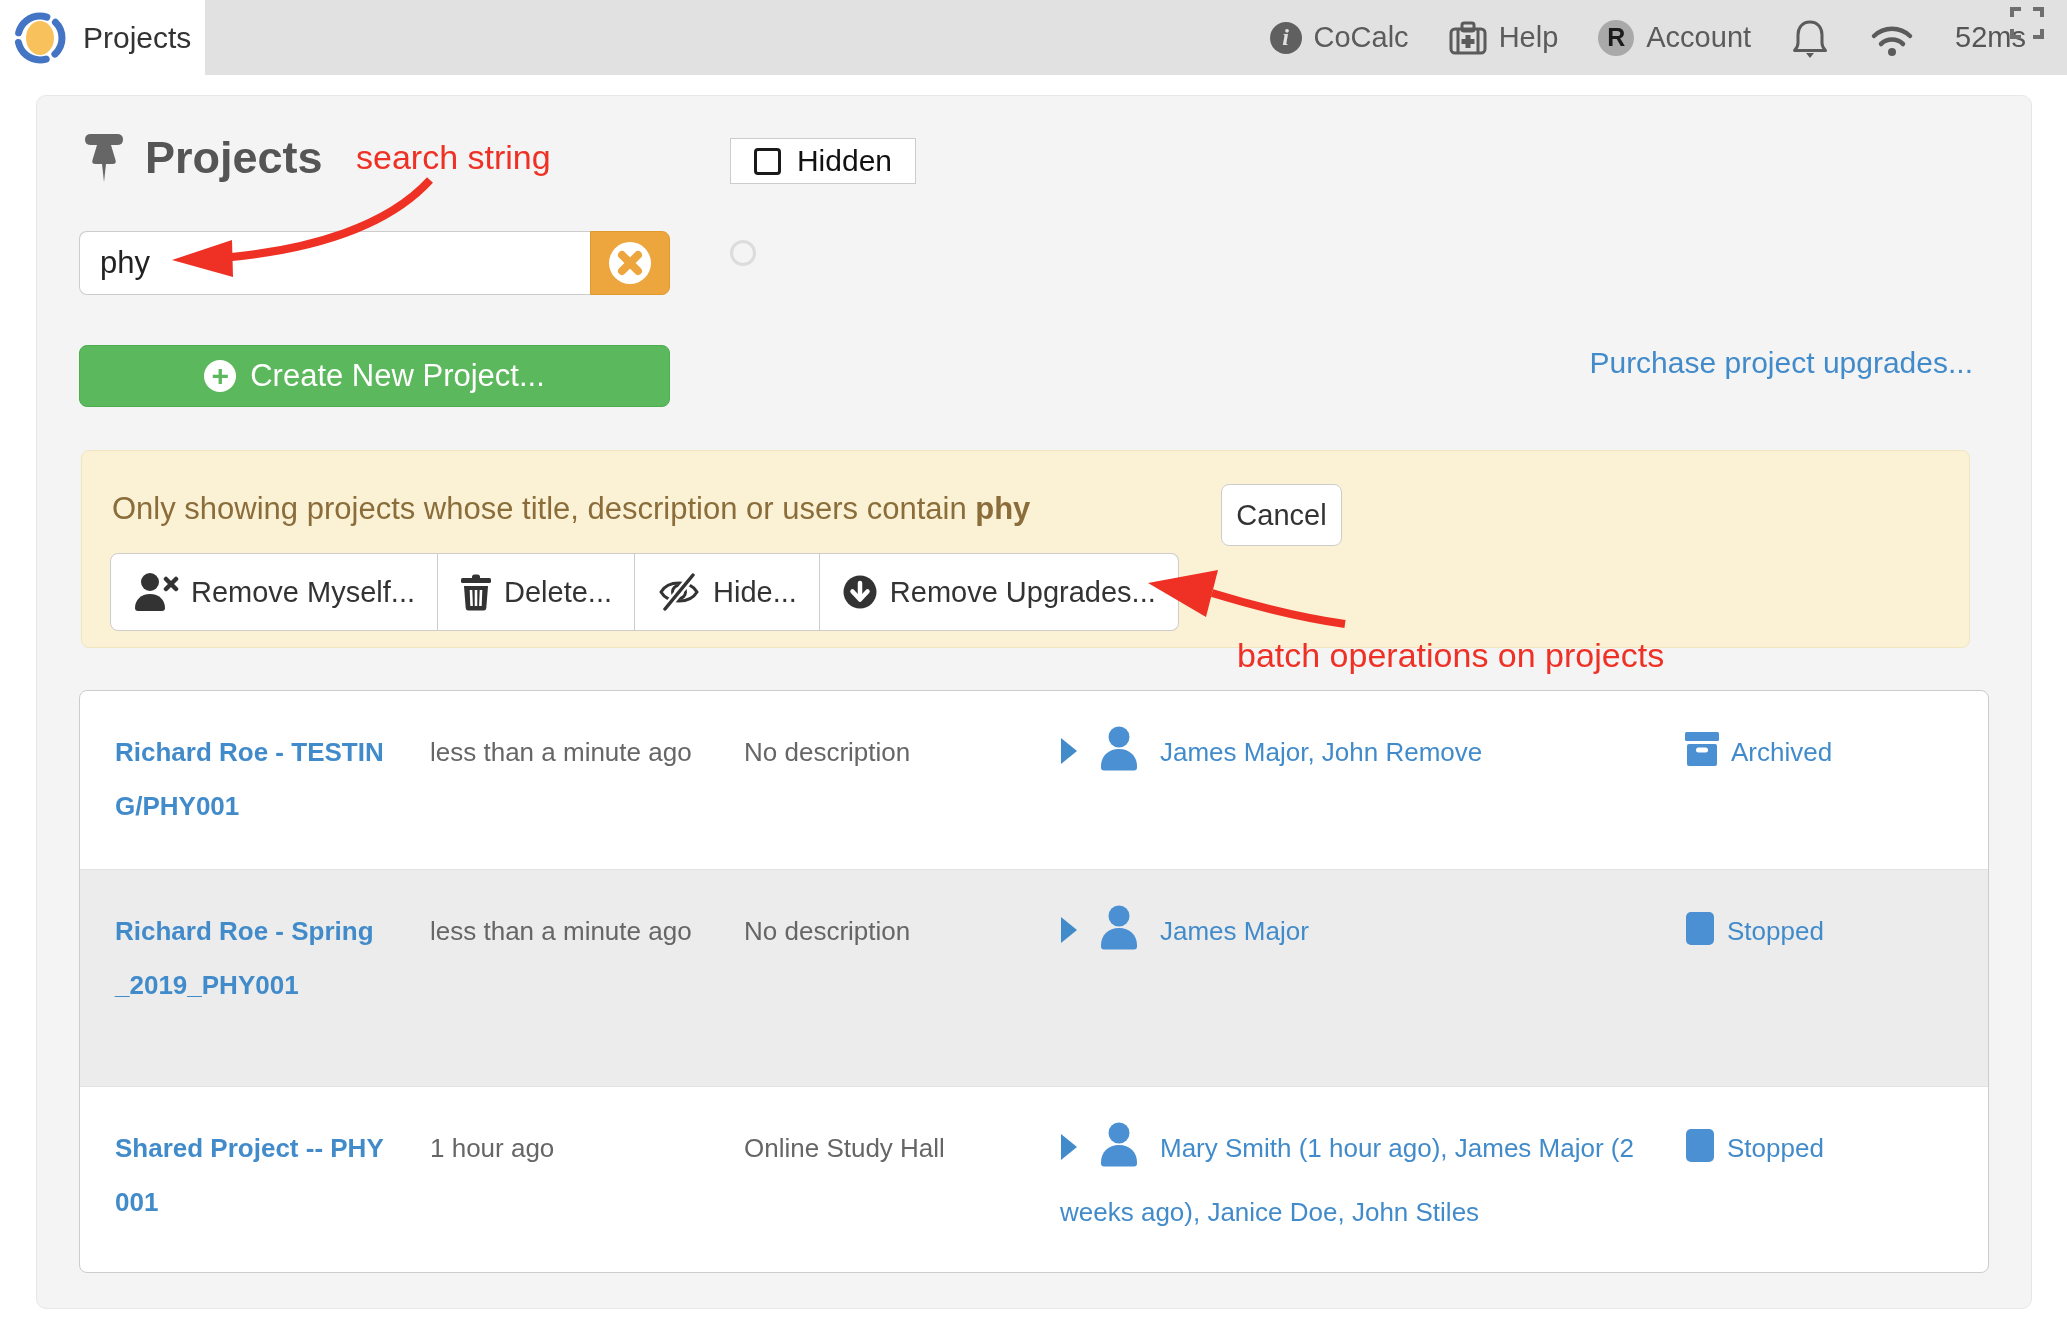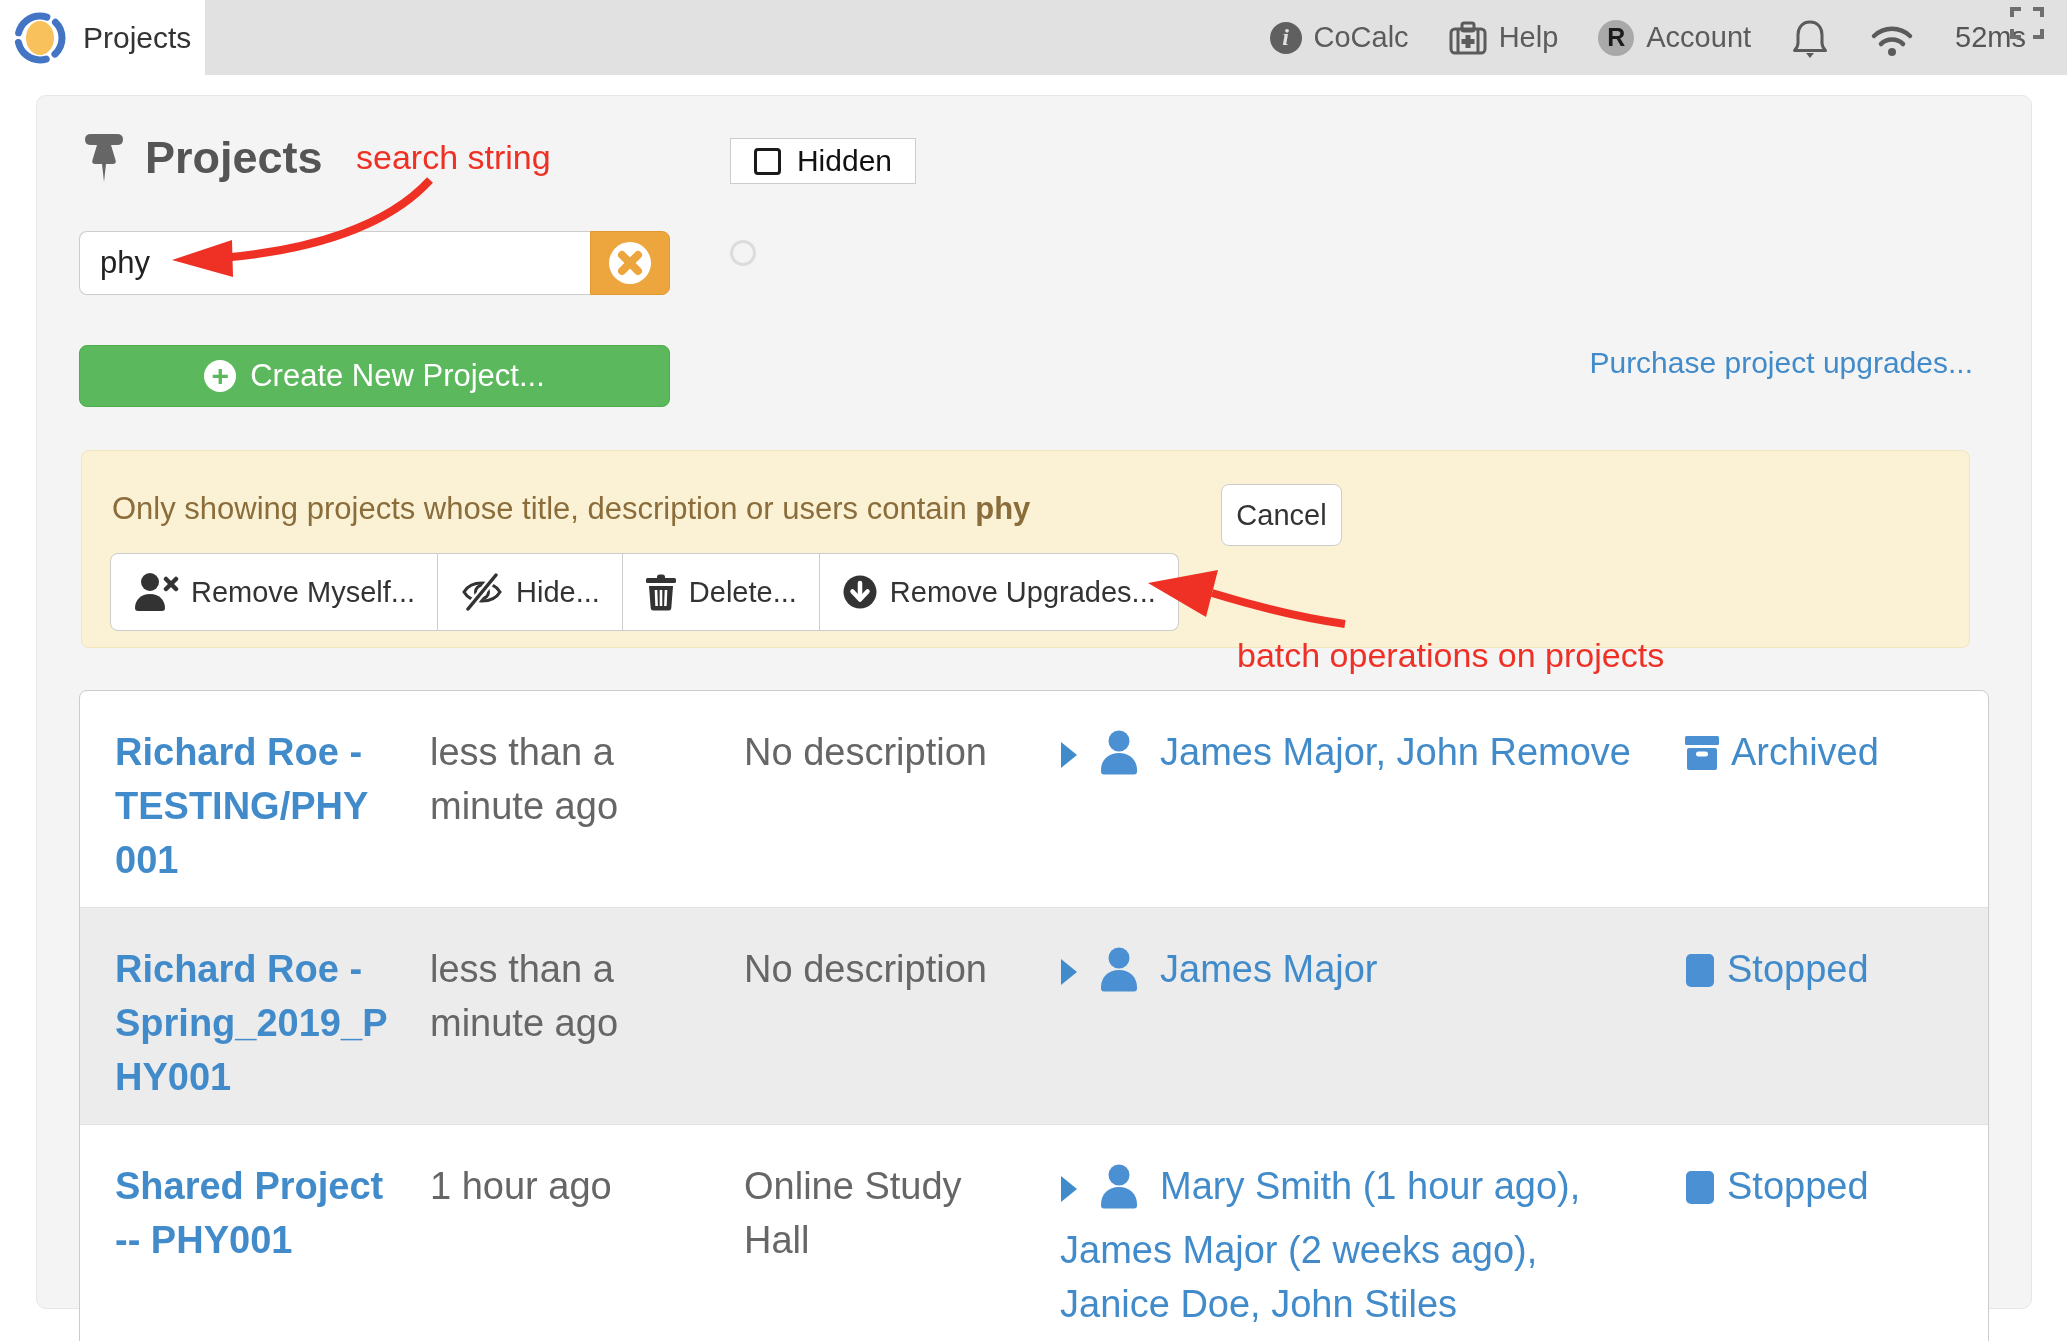--- a/index.html
+++ b/index.html
@@ -83,21 +83,21 @@
   }
   .batch-btn:first-child { border-left-width:1px; border-radius:8px 0 0 8px; }
   .batch-btn:last-child { border-radius:0 8px 8px 0; }
   
   .project-list {
     position:absolute; left:42px; top:594px; right:42px;
     background:#fff; border:1px solid #ccc; border-radius:8px; overflow:hidden;
   }
   .prow {
     display:grid; grid-template-columns:315px 314px 316px 625px 1fr;
-    padding:34px 0 20px 35px; font-size:38px; line-height:54px; cursor:pointer;
+    padding:34px 0 20px 35px; font-size:26px; line-height:54px; cursor:pointer;
   }
   .prow + .prow { border-top:1px solid #e2e2e2; }
   .prow.alt { background:#ececec; }
   .prow-r1 { min-height:178px; } .prow-r2 { min-height:217px; } .prow-r3 { min-height:186px; }
   .ptitle { color:#428bca; font-weight:bold; word-break:break-all; padding-right:42px; }
   .pgray { color:#666; padding-right:52px; }
   .pusers { color:#428bca; padding-right:40px; }
   .caret-right { display:inline-block; vertical-align:-4px; margin-right:18px; }
   .person-ico { display:inline-block; vertical-align:-10px; margin-right:18px; }
   .pstate { color:#428bca; white-space:nowrap; }
@@ -220,41 +220,41 @@
             <circle cx="17" cy="10" r="9" fill="#333"></circle>
             <path d="M17 22 C8 22 2 28 2 36 Q2 39 5 39 L29 39 Q32 39 32 36 C32 28 26 22 17 22 Z" fill="#333"></path>
             <line x1="33" y1="7" x2="43" y2="17" stroke="#333" stroke-width="4.5" stroke-linecap="round"></line>
             <line x1="43" y1="7" x2="33" y2="17" stroke="#333" stroke-width="4.5" stroke-linecap="round"></line>
           </svg>
         </span>
         <span>Remove Myself...</span>
       </button>
       <button class="batch-btn">
         <span style="display:flex;">
-          <svg width="44" height="38" viewBox="0 0 44 38">
-            <path d="M4 19 C11 7 33 7 40 19 C33 31 11 31 4 19 Z" fill="none" stroke="#333" stroke-width="3"></path>
-            <circle cx="22" cy="19" r="6.5" fill="none" stroke="#333" stroke-width="3"></circle>
-            <line x1="36" y1="2" x2="8" y2="36" stroke="#fff" stroke-width="8"></line>
-            <line x1="36" y1="2" x2="8" y2="36" stroke="#333" stroke-width="3.5" stroke-linecap="round"></line>
-          </svg>
-        </span>
-        <span>Hide...</span>
-      </button>
-      <button class="batch-btn">
-        <span style="display:flex;">
           <svg width="32" height="38" viewBox="0 0 32 38">
             <path d="M12 4 Q12 1.5 14.5 1.5 L17.5 1.5 Q20 1.5 20 4 L20 5 L12 5 Z" fill="#333"></path>
             <rect x="1" y="5" width="30" height="5" rx="1.5" fill="#333"></rect>
             <path d="M4 13 L28 13 L26.3 35 Q26.1 37.5 23.7 37.5 L8.3 37.5 Q5.9 37.5 5.7 35 Z" fill="#333"></path>
             <line x1="11" y1="17" x2="11.6" y2="33" stroke="#fff" stroke-width="2.6"></line>
             <line x1="16" y1="17" x2="16" y2="33" stroke="#fff" stroke-width="2.6"></line>
             <line x1="21" y1="17" x2="20.4" y2="33" stroke="#fff" stroke-width="2.6"></line>
           </svg>
         </span>
         <span>Delete...</span>
+      </button>
+      <button class="batch-btn">
+        <span style="display:flex;">
+          <svg width="44" height="38" viewBox="0 0 44 38">
+            <path d="M4 19 C11 7 33 7 40 19 C33 31 11 31 4 19 Z" fill="none" stroke="#333" stroke-width="3"></path>
+            <circle cx="22" cy="19" r="6.5" fill="none" stroke="#333" stroke-width="3"></circle>
+            <line x1="36" y1="2" x2="8" y2="36" stroke="#fff" stroke-width="8"></line>
+            <line x1="36" y1="2" x2="8" y2="36" stroke="#333" stroke-width="3.5" stroke-linecap="round"></line>
+          </svg>
+        </span>
+        <span>Hide...</span>
       </button>
       <button class="batch-btn">
         <span style="display:flex;">
           <svg width="36" height="36" viewBox="0 0 36 36">
             <circle cx="18" cy="18" r="16.5" fill="#333"></circle>
             <line x1="18" y1="9" x2="18" y2="24" stroke="#fff" stroke-width="4.5" stroke-linecap="round"></line>
             <path d="M10.5 17.5 L18 25.5 L25.5 17.5" fill="none" stroke="#fff" stroke-width="4.5" stroke-linecap="round" stroke-linejoin="round"></path>
           </svg>
         </span>
         <span>Remove Upgrades...</span>

